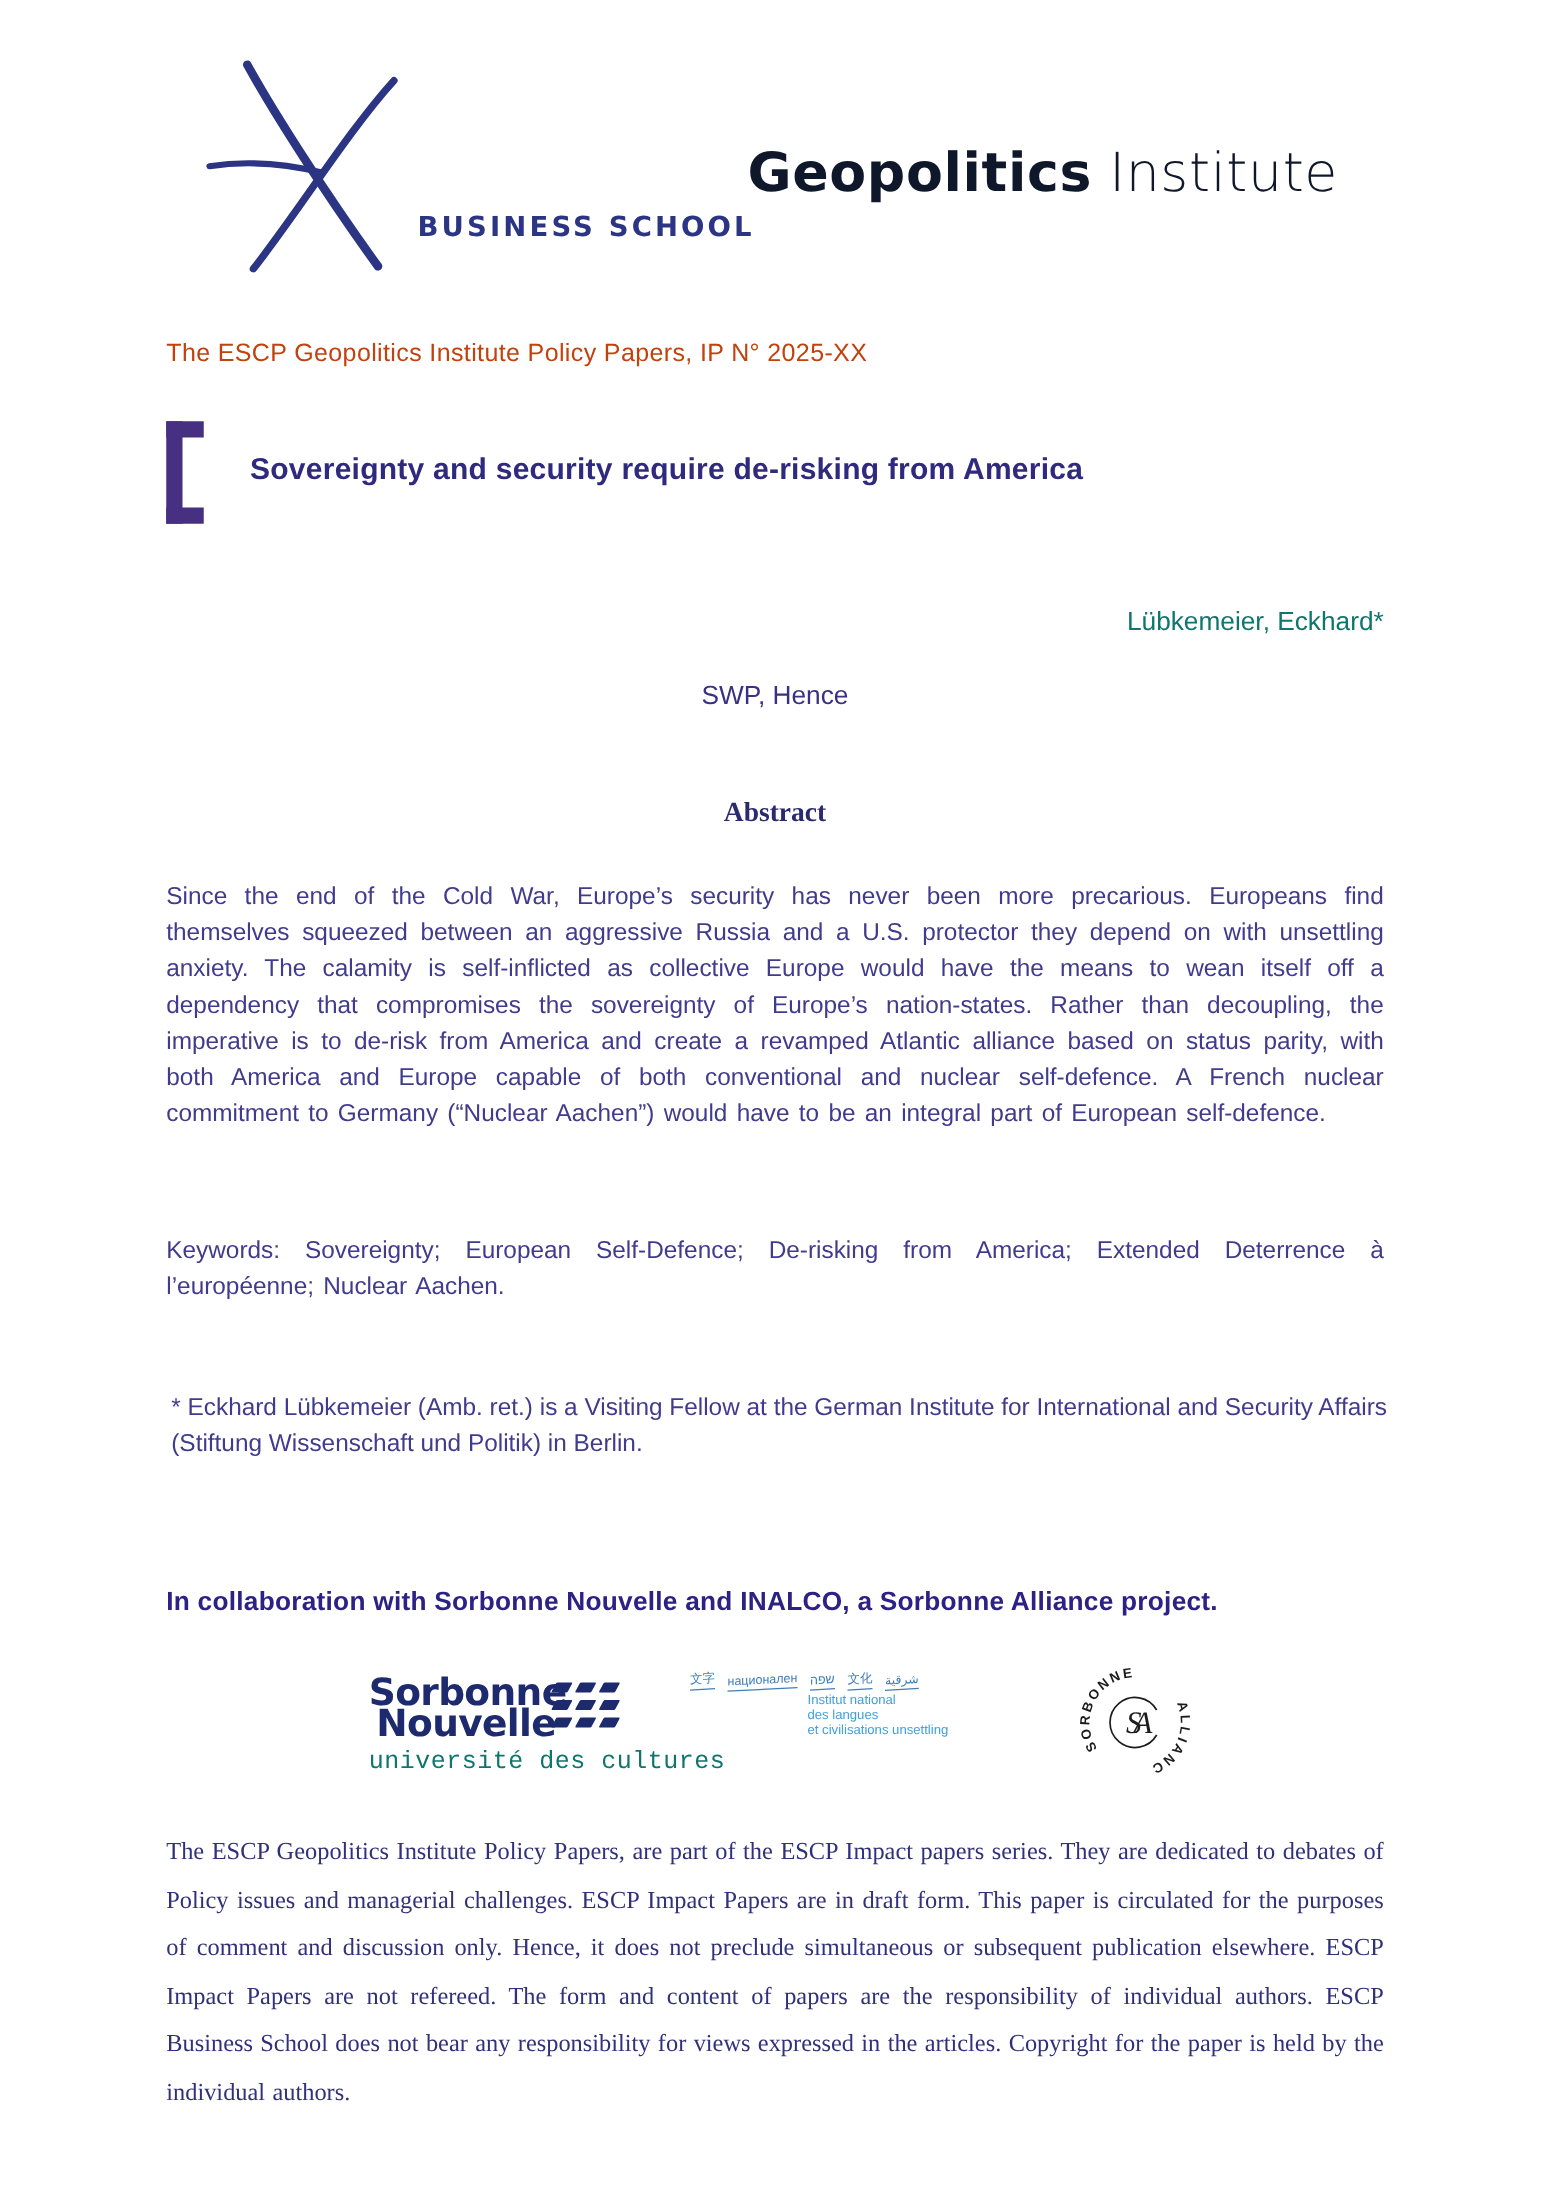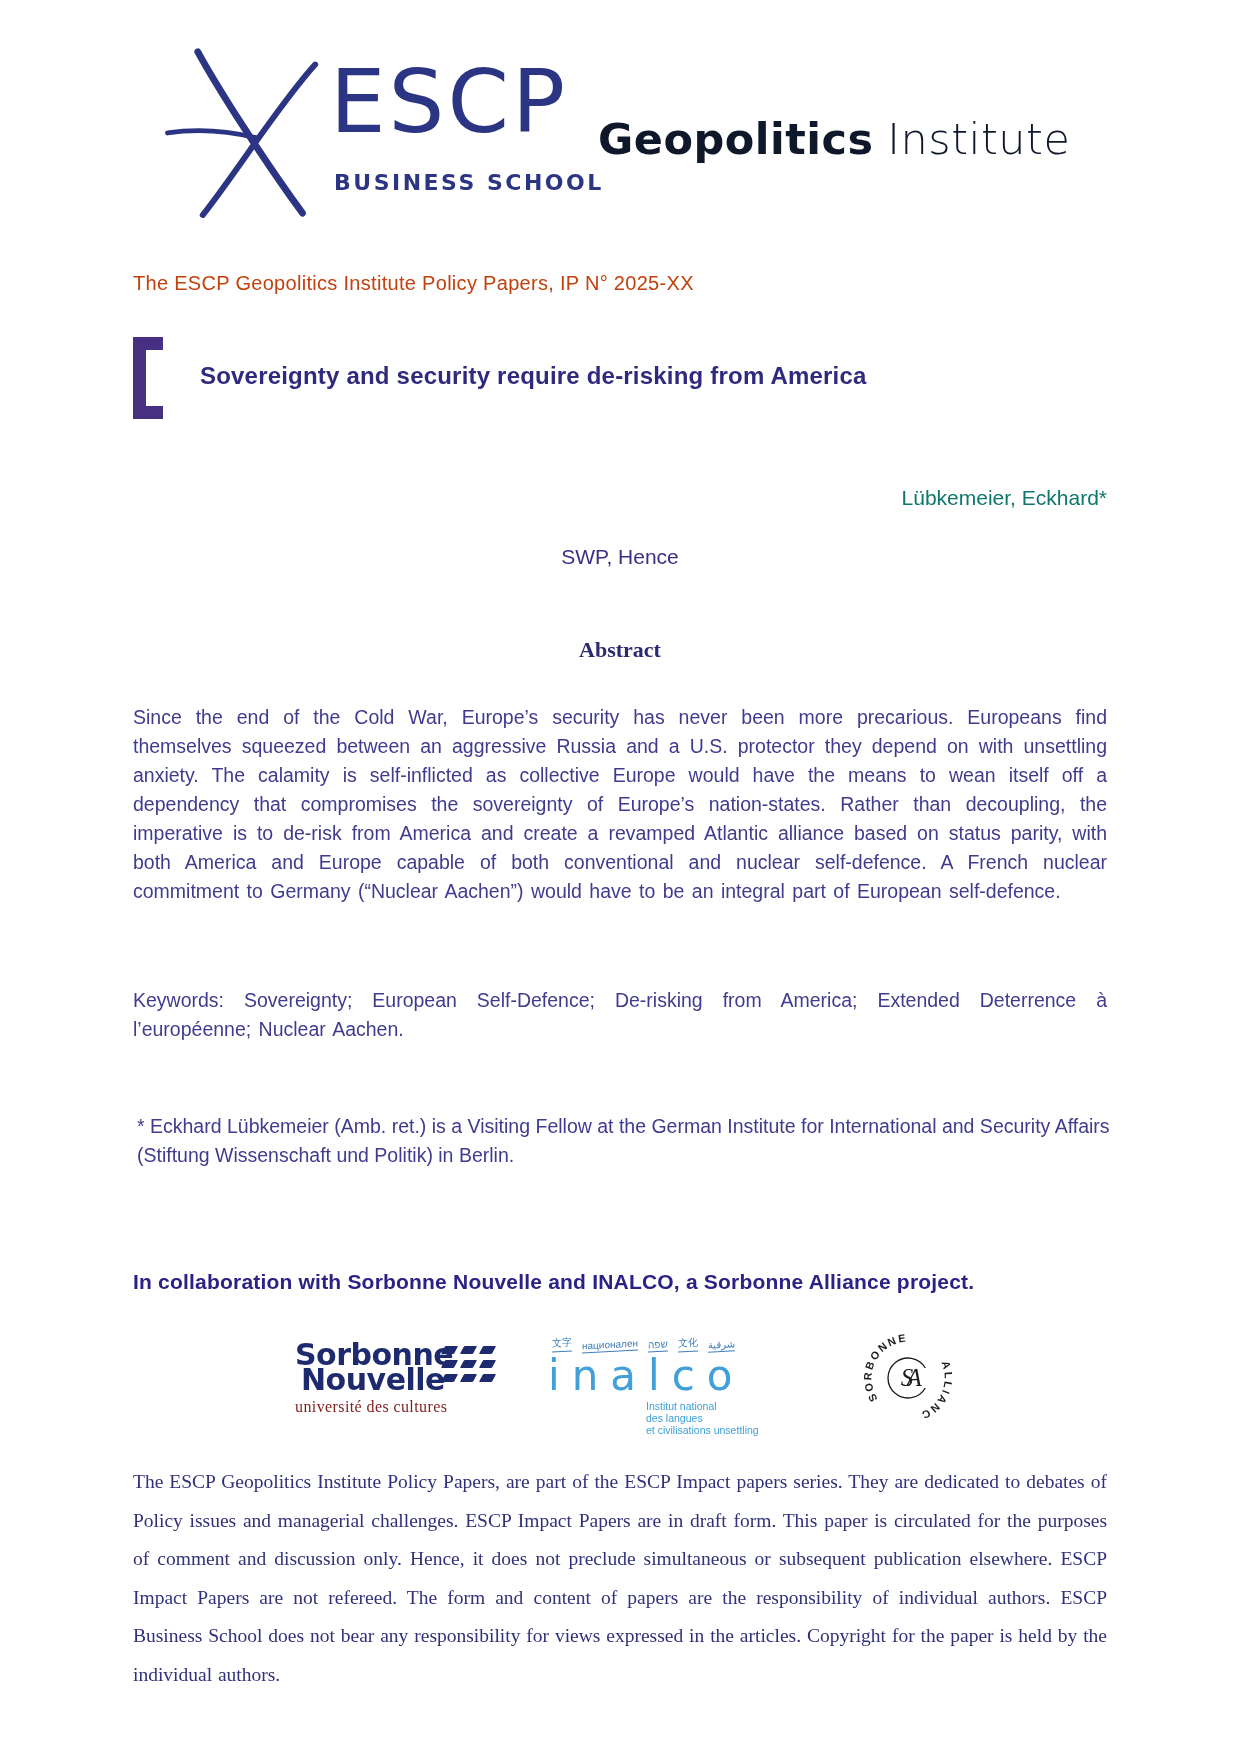--- a/index.html
+++ b/index.html
@@ -91,22 +91,22 @@
     letter-spacing: -0.5px;
   }
   .sn-text .sn-line2 { padding-left: 6px; }
   .sn-marks {
     position: absolute; left: 148px; top: 4px;
     display: grid; grid-template-columns: repeat(3, 13px);
     grid-template-rows: repeat(3, 9px); column-gap: 6px; row-gap: 5px;
   }
   .sn-mark { width: 13px; height: 8px; background: #1e2a6e; transform: skewX(-28deg); border-radius: 1px; }
   .sn-subtitle {
-    margin-top: 6px; font-family: Liberation Serif, serif;
-    font-size: 16px; color: #7f1d1d; letter-spacing: 0.4px; white-space: nowrap;
+    margin-top: 6px; font-family: Liberation Mono, monospace;
+    font-size: 20px; color: #0f766e; letter-spacing: 0.4px; white-space: nowrap;
   }
   
   .inalco-logo { position: absolute; left: 548px; top: 1336px; width: 220px; }
   .inalco-scripts {
     display: flex; gap: 10px; font-size: 10px; color: #3e7dbc;
     align-items: flex-end; padding-left: 4px;
   }
   .inalco-script { border-bottom: 1.5px solid #3e7dbc; padding-bottom: 1px; transform: skewY(-3deg); white-space: nowrap; }
   .inalco-name {
     font-family: "DejaVu Sans", sans-serif;
@@ -131,21 +131,20 @@
 <body>
 
 <div class="page">
 
   <svg class="star-logo" viewBox="0 0 180 180" aria-hidden="true">
     <path d="M 53 10 C 75 50, 120 120, 160 175" stroke="#2b3583" stroke-width="7" fill="none" stroke-linecap="round"></path>
     <path d="M 173 23 C 135 65, 95 130, 58 177" stroke="#2b3583" stroke-width="6" fill="none" stroke-linecap="round"></path>
     <path d="M 22 93 C 55 88, 88 92, 113 98" stroke="#2b3583" stroke-width="5" fill="none" stroke-linecap="round"></path>
   </svg>
 
-  <div class="escp-word">ESCP</div>
   <div class="business-school">BUSINESS SCHOOL</div>
   <div class="institute-word">
     <span class="bold-part">Geopolitics</span>
     <span class="light-part">Institute</span>
   </div>
 
   <div class="series-line">The ESCP Geopolitics Institute Policy Papers, IP N° 2025-XX</div>
 
   <div class="title-bracket"></div>
   <div class="paper-title">Sovereignty and security require de-risking from America</div>
@@ -181,21 +180,20 @@
   </div>
 
   <div class="inalco-logo">
     <div class="inalco-scripts">
       <span class="inalco-script">文字</span>
       <span class="inalco-script">национален</span>
       <span class="inalco-script">שפה</span>
       <span class="inalco-script">文化</span>
       <span class="inalco-script">شرقية</span>
     </div>
-    <div class="inalco-name">inalco</div>
     <div class="inalco-subtitle">
       <div>Institut national</div>
       <div>des langues</div>
       <div>et civilisations unsettling</div>
     </div>
   </div>
 
   <svg class="sa-logo" viewBox="0 0 120 120" aria-hidden="true">
     <defs>
       <path id="sa-arc-top" d="M 24 85.2 A 44 44 0 0 1 93.7 31.7" fill="none"></path>

